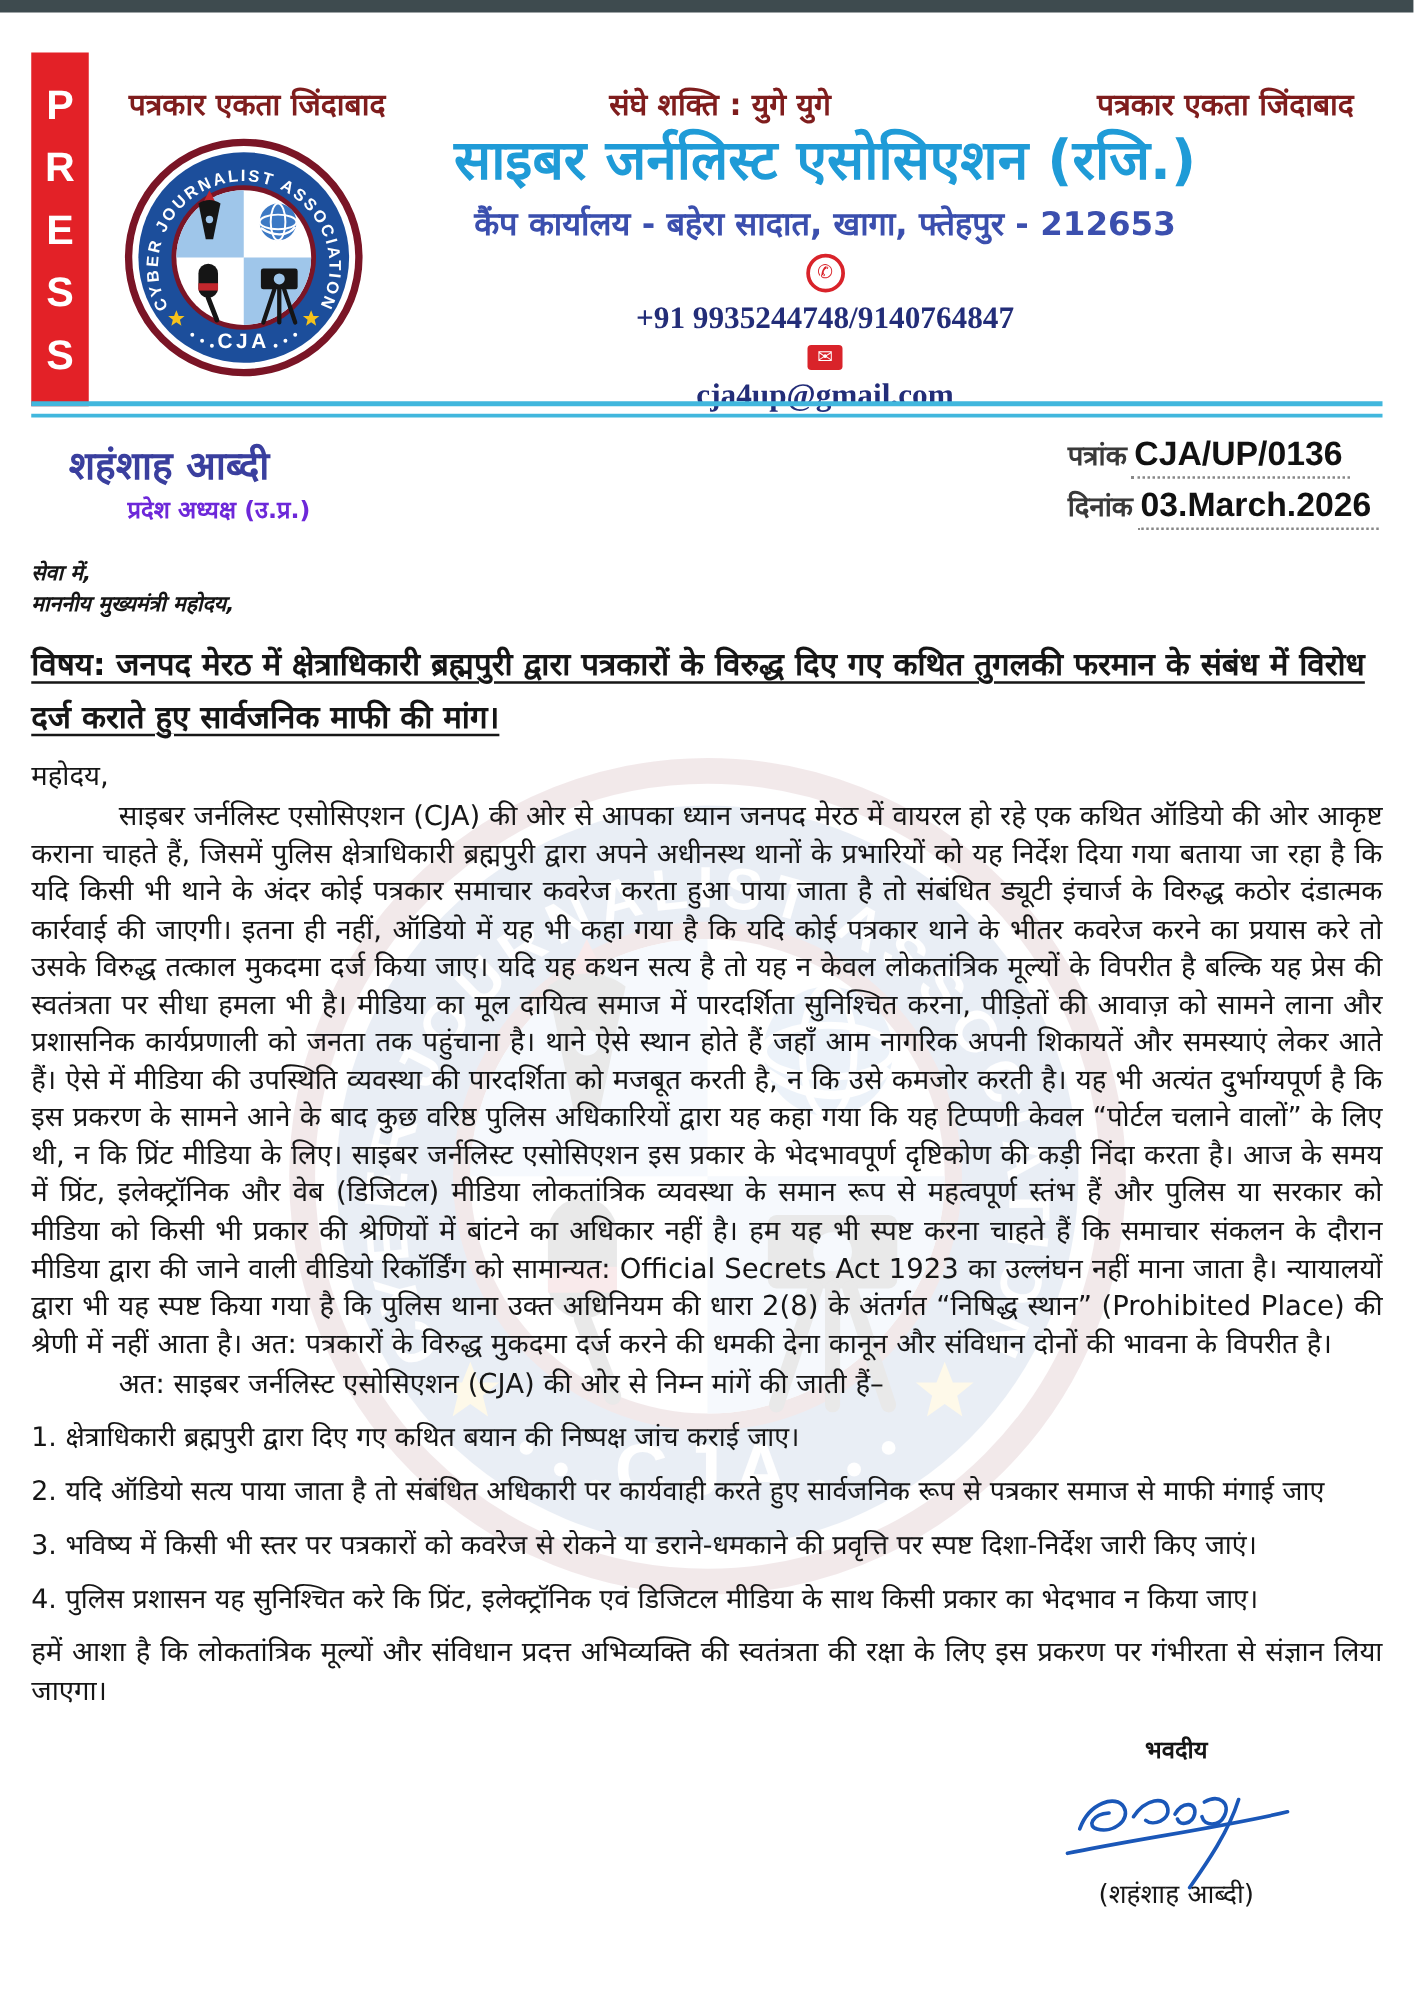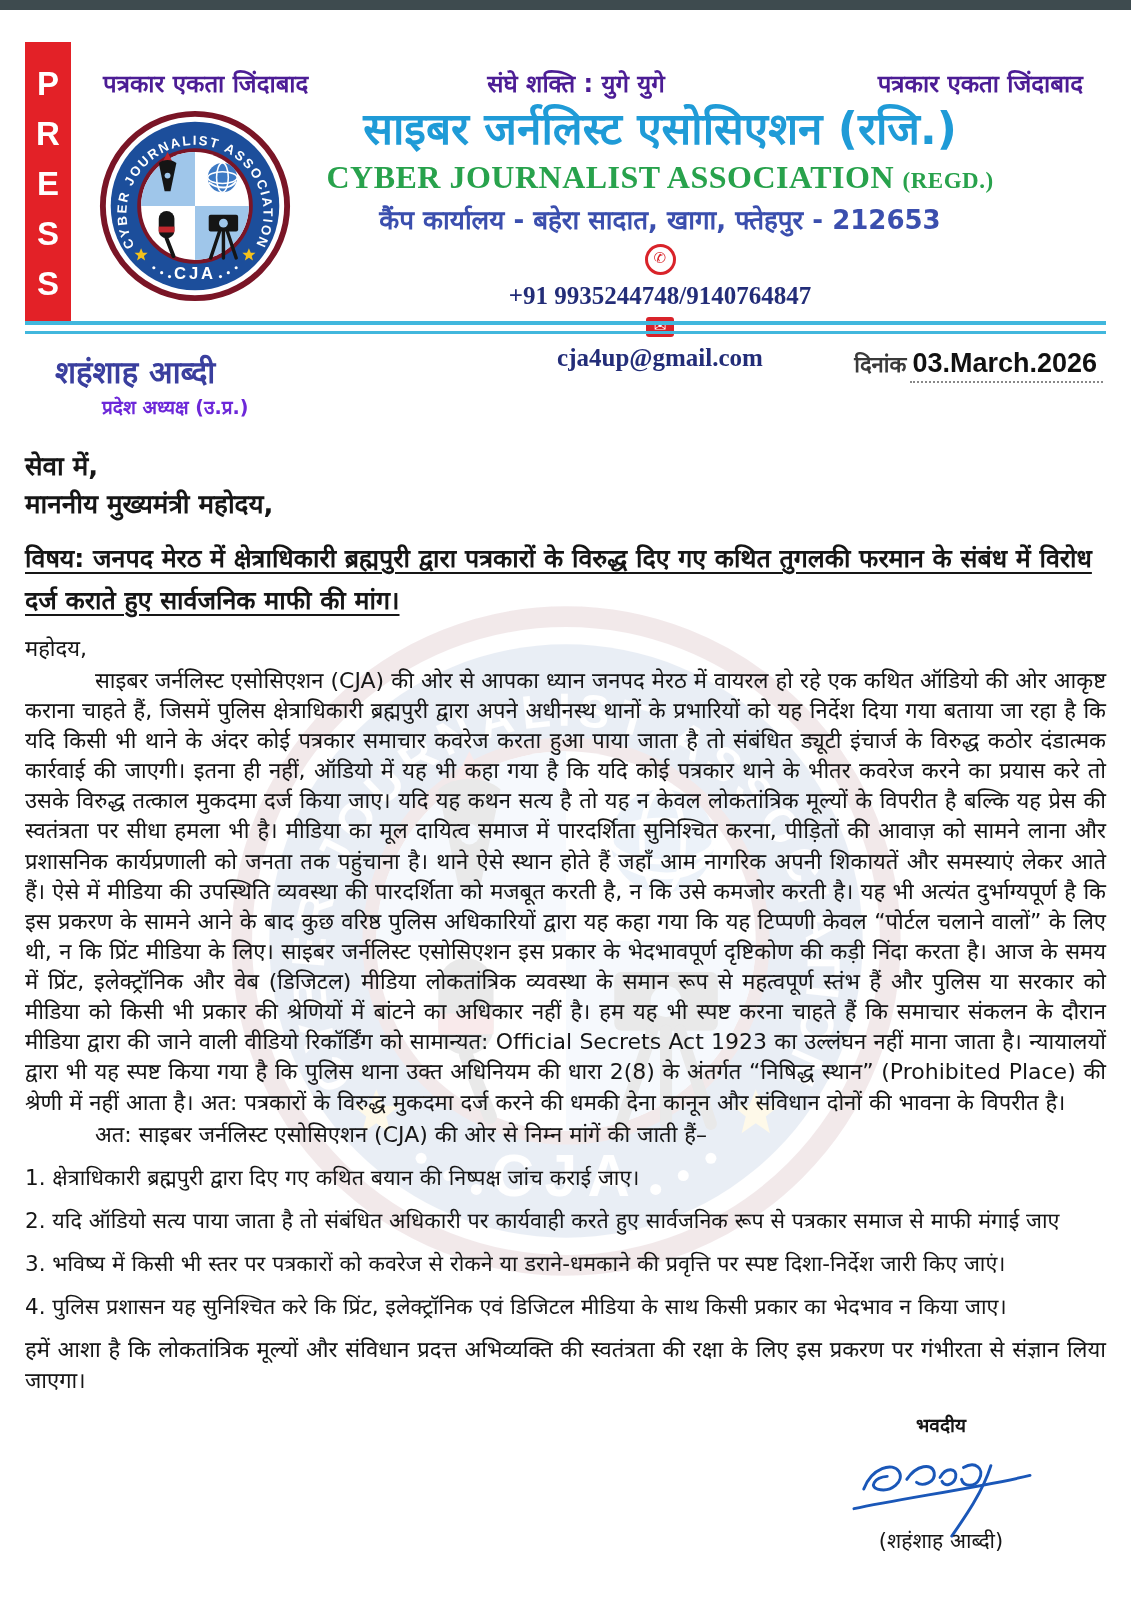--- a/index.html
+++ b/index.html
@@ -7,21 +7,21 @@
   .page{position:relative;width:1131px;height:1600px;background:#fff;overflow:hidden;}
 
   .top-bar{position:absolute;top:0;left:0;width:1131px;height:10px;background:#3e4b4f;}
 
   
   .press-banner{position:absolute;left:25px;top:42px;width:46px;height:283px;background:#e32127;
     display:flex;flex-direction:column;align-items:center;justify-content:space-evenly;padding:8px 0;box-sizing:border-box;}
   .press-letter{color:#fff;font-weight:bold;font-size:33px;line-height:1;font-family:"Liberation Sans",sans-serif;}
 
   
-  .slogan{position:absolute;top:66px;font-size:24px;font-weight:bold;color:#4c1d95;white-space:nowrap;}
+  .slogan{position:absolute;top:66px;font-size:24px;font-weight:bold;color:#7f1d1d;white-space:nowrap;}
   .slogan-left{left:103px;}
   .slogan-center{left:576px;transform:translateX(-50%);}
   .slogan-right{right:48px;}
 
   .logo-svg{position:absolute;left:97px;top:108px;width:196px;height:196px;}
 
   
   .masthead{position:absolute;left:292px;top:104px;width:736px;text-align:center;}
   .title-hindi{font-size:44px;font-weight:bold;color:#1f9bd7;white-space:nowrap;line-height:1.15;}
   .title-english{font-size:32px;font-weight:bold;color:#28a24c;font-family:"Liberation Serif",serif;
@@ -47,21 +47,21 @@
   .ref-row{display:flex;align-items:baseline;margin-bottom:6px;}
   .ref-label{font-size:22px;font-weight:bold;color:#3a3a3a;margin-right:4px;}
   .ref-value{font-family:"Liberation Sans",sans-serif;font-weight:bold;font-size:27px;color:#111;
     border-bottom:2px dotted #888;padding:0 6px 2px 2px;}
 
   
   .watermark{position:absolute;left:50%;top:596px;transform:translateX(-50%);width:690px;height:690px;opacity:.09;z-index:0;}
 
   
   .content{position:absolute;left:25px;top:447px;width:1081px;font-size:22px;color:#161616;z-index:1;}
-  .recipient p{margin:0;font-weight:bold;font-size:26px;line-height:1.48;}
+  .recipient p{margin:0;font-weight:bold;font-size:17px;line-height:1.48;font-style:italic;}
   .subject{margin:14px 0 0 0;font-weight:bold;font-size:25px;line-height:1.68;text-decoration:underline;
     text-decoration-thickness:2px;text-underline-offset:5px;}
   .salutation{margin:12px 0 0 0;line-height:1.36;}
   .body-para{margin:2px 0 0 0;text-align:justify;text-indent:70px;line-height:1.37;}
   .demand-intro{margin:0;text-indent:70px;line-height:1.5;}
   .demands{margin:12px 0 0 0;}
   .demands p{margin:0 0 14px 0;line-height:1.35;font-size:21.5px;}
   .closing{margin:14px 0 0 0;text-align:justify;line-height:1.4;}
   .signoff{width:280px;margin:6px 25px 0 auto;text-align:center;}
   .signoff-label{font-size:19px;font-weight:bold;margin:16px;}
@@ -143,38 +143,38 @@
           <circle cx="74" cy="172" r="1.6"></circle>
         <circle cx="142" cy="163" r="1.6"></circle>
           <circle cx="134" cy="168" r="1.6"></circle>
           <circle cx="126" cy="172" r="1.6"></circle>
       </g>
     </g>
   </svg>
 
   <div class="masthead">
     <div class="title-hindi">साइबर जर्नलिस्ट एसोसिएशन (रजि.)</div>
-    <div class="title-english">
-      <span>CYBER JOURNALIST ASSOCIATION</span>
-      <span class="regd">(REGD.)</span>
-    </div>
     <div class="addr">कैंप कार्यालय - बहेरा सादात, खागा, फ्तेहपुर - 212653</div>
     <div class="contact">
       <span class="wa-icon"></span>
       <span>+91 9935244748/9140764847</span>
       <span class="mail-icon"></span>
       <span>cja4up@gmail.com</span>
     </div>
   </div>
 
   <div class="divider"></div>
 
   <div class="sig-name">शहंशाह आब्दी</div>
   <div class="sig-title">प्रदेश अध्यक्ष (उ.प्र.)</div>
   <div class="ref-block">
+    <div class="ref-row">
+      <span class="ref-label">पत्रांक</span>
+      <span class="ref-value">CJA/UP/0136</span>
+    </div>
     <div class="ref-row">
       <span class="ref-label">दिनांक</span>
       <span class="ref-value">03.March.2026</span>
     </div>
   </div>
 
   <div class="content">
     <div class="recipient">
       <p>सेवा में,</p>
       <p>माननीय मुख्यमंत्री महोदय,</p>

